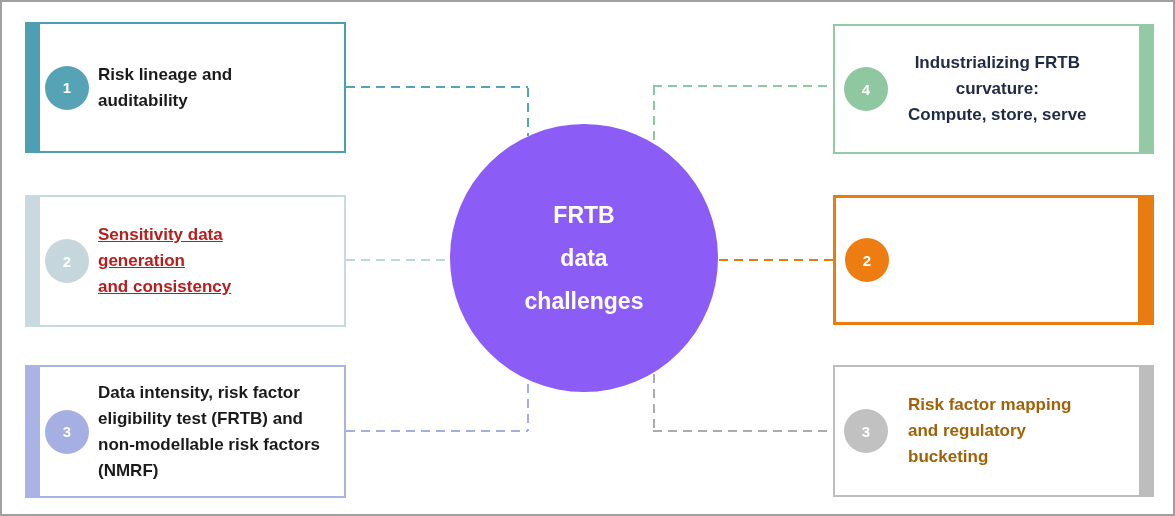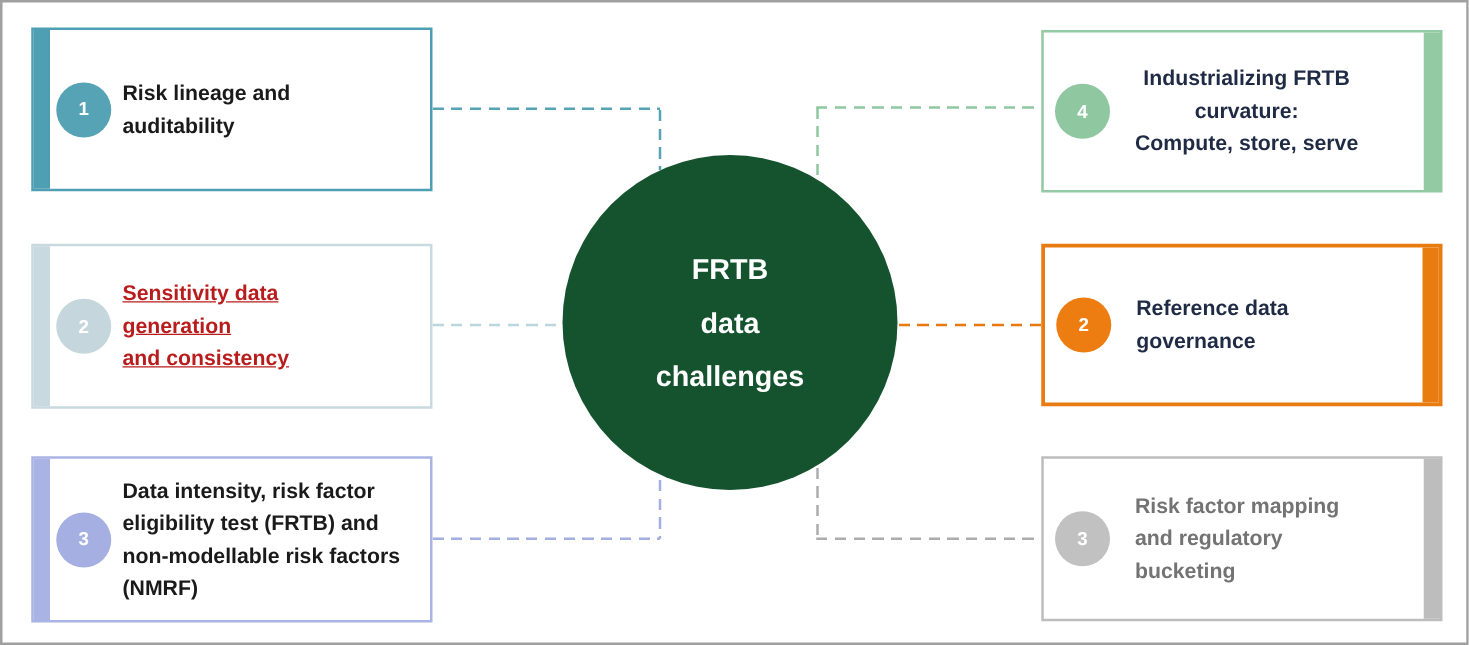--- a/index.html
+++ b/index.html
@@ -63,21 +63,21 @@
   <div class="dash-v" style="left: 525px; top: 86px; height: 48px; --c: #56A3B6;"></div>
   <div class="dash-h" style="left: 344px; top: 257px; width: 107px; --c: #BCD6DE;"></div>
   <div class="dash-v" style="left: 525px; top: 382px; height: 47px; --c: #A3AEE2;"></div>
   <div class="dash-h" style="left: 344px; top: 428px; width: 182px; --c: #A3AEE2;"></div>
   <div class="dash-v" style="left: 651px; top: 84px; height: 56px; --c: #8FC7A0;"></div>
   <div class="dash-h" style="left: 651px; top: 83px; width: 180px; --c: #8FC7A0;"></div>
   <div class="dash-h" style="left: 717px; top: 257px; width: 115px; --c: #E8790F;"></div>
   <div class="dash-v" style="left: 651px; top: 372px; height: 57px; --c: #ACACAC;"></div>
   <div class="dash-h" style="left: 651px; top: 428px; width: 180px; --c: #ACACAC;"></div>
 
-  <div class="center-circle" style="background-color: #14532d;">
+  <div class="center-circle" style="background-color: #8b5cf6;">
     <div class="center-label" style="color: rgb(255, 255, 255);">FRTB
 data
 challenges</div>
   </div>
 
   <div class="box side-left" style="left: 23px; top: 20px; height: 131px; border-color: rgb(79, 159, 180);">
     <div class="bar bar-left" style="background-color: rgb(79, 159, 180);"></div>
     <div class="num" style="background-color: rgb(86, 163, 182);">1</div>
     <div class="label" style="color: rgb(26, 26, 26);">Risk lineage and
 auditability</div>
@@ -104,25 +104,23 @@
     <div class="bar bar-right" style="background-color: rgb(147, 201, 163);"></div>
     <div class="num" style="background-color: rgb(143, 199, 160);">4</div>
     <div class="label" style="color: rgb(31, 42, 68); text-align: center;">Industrializing FRTB
 curvature:
 Compute, store, serve</div>
   </div>
 
   <div class="box side-right thick" style="left: 831px; top: 193px; height: 130px; border-color: rgb(233, 124, 16);">
     <div class="bar bar-right" style="background-color: rgb(233, 124, 16);"></div>
     <div class="num" style="background-color: rgb(238, 125, 17);">2</div>
-    <div class="label" style="color: rgb(31, 42, 68);">Reference data
-governance</div>
   </div>
 
   <div class="box side-right" style="left: 831px; top: 363px; height: 132px; border-color: rgb(189, 189, 189);">
     <div class="bar bar-right" style="background-color: rgb(189, 189, 189);"></div>
     <div class="num" style="background-color: rgb(193, 193, 193);">3</div>
-    <div class="label" style="color: #737373;">Risk factor mapping
+    <div class="label" style="color: #a16207;">Risk factor mapping
 and regulatory
 bucketing</div>
   </div>
 
 </div>
 
 </body></html>

